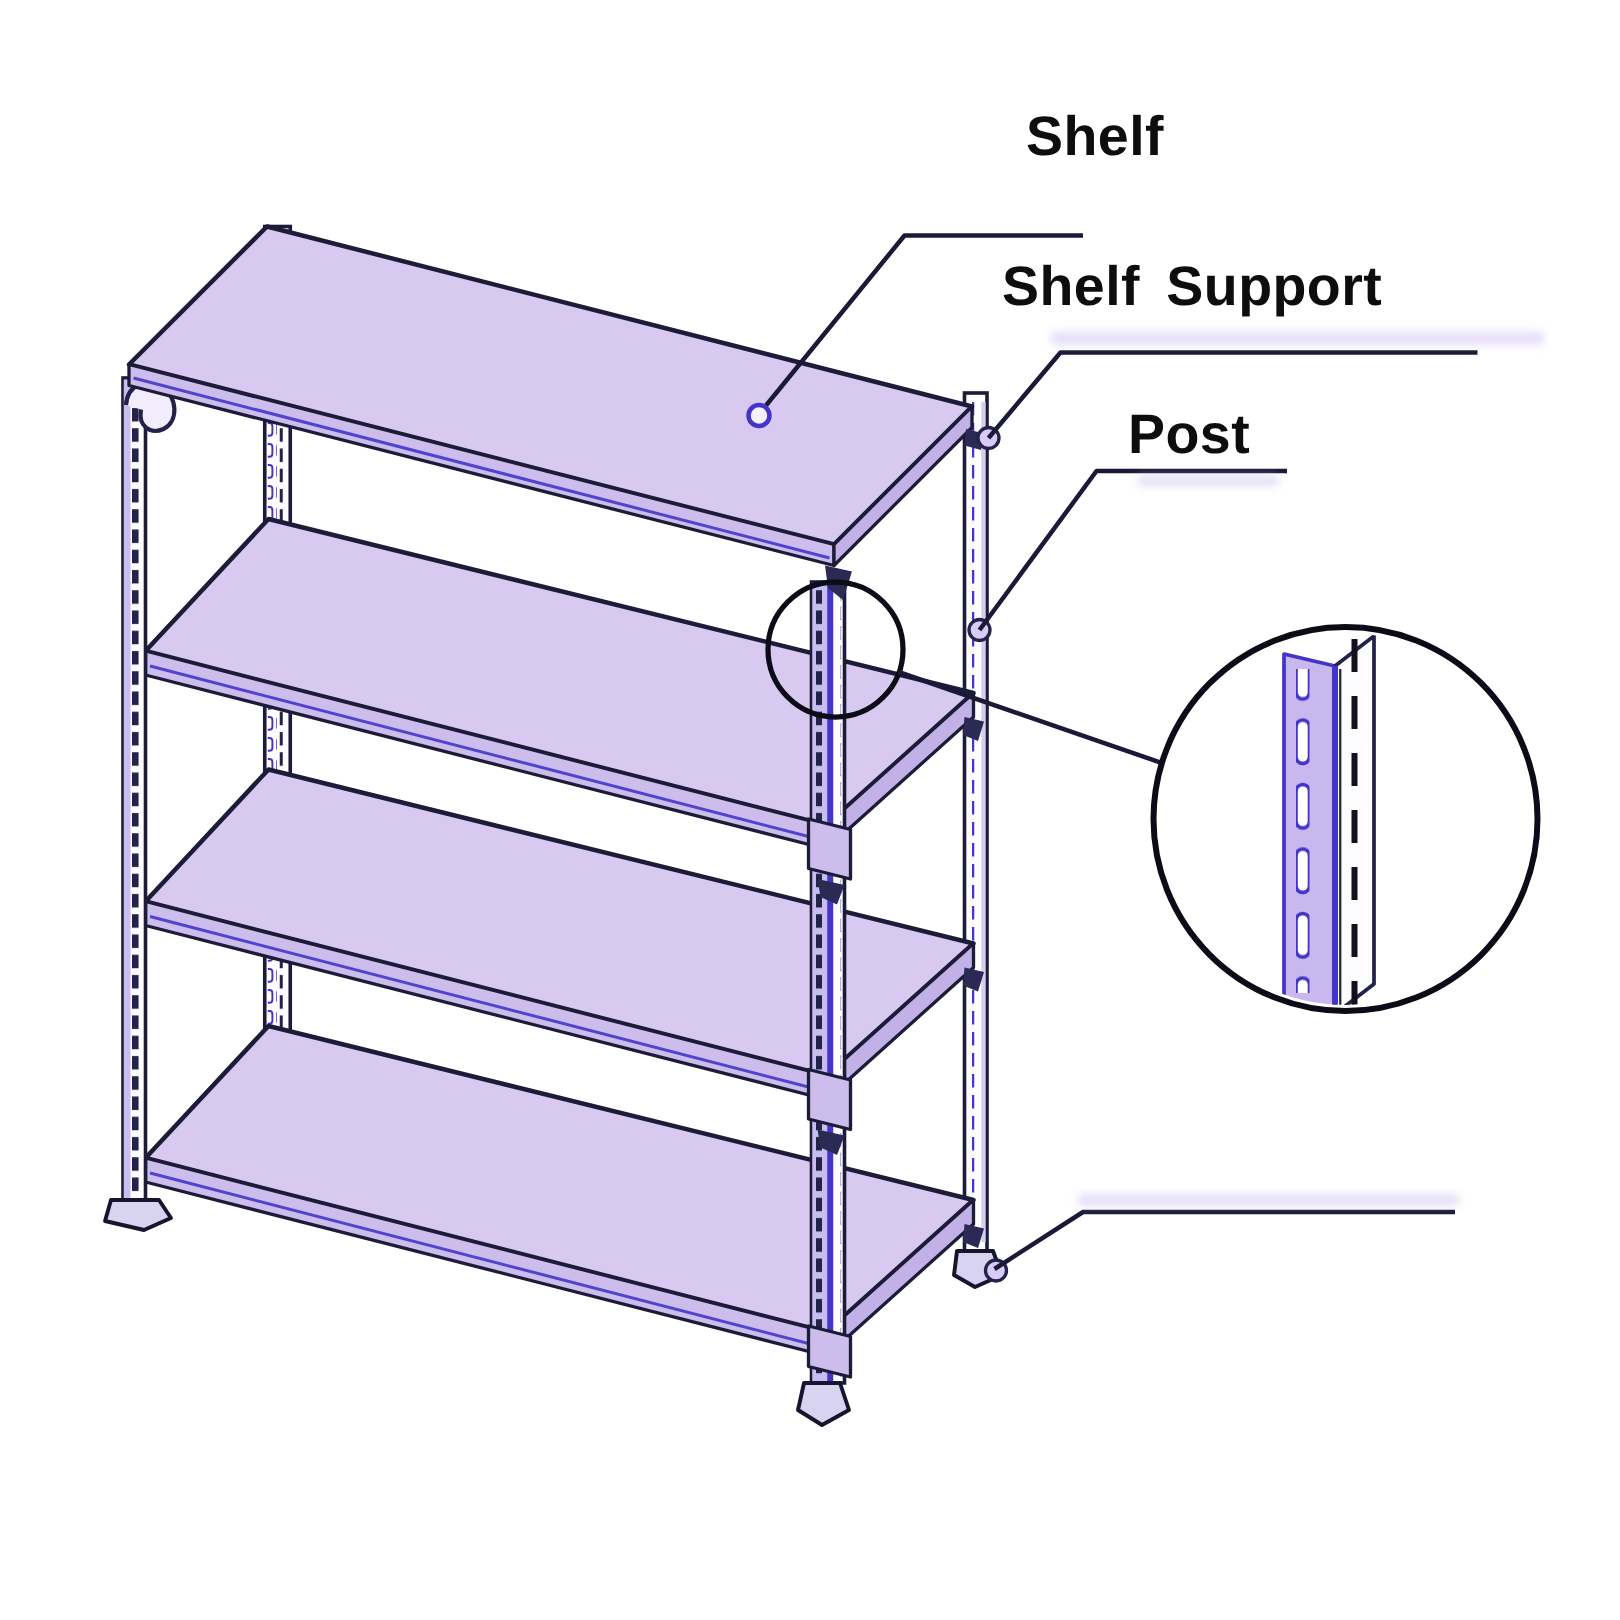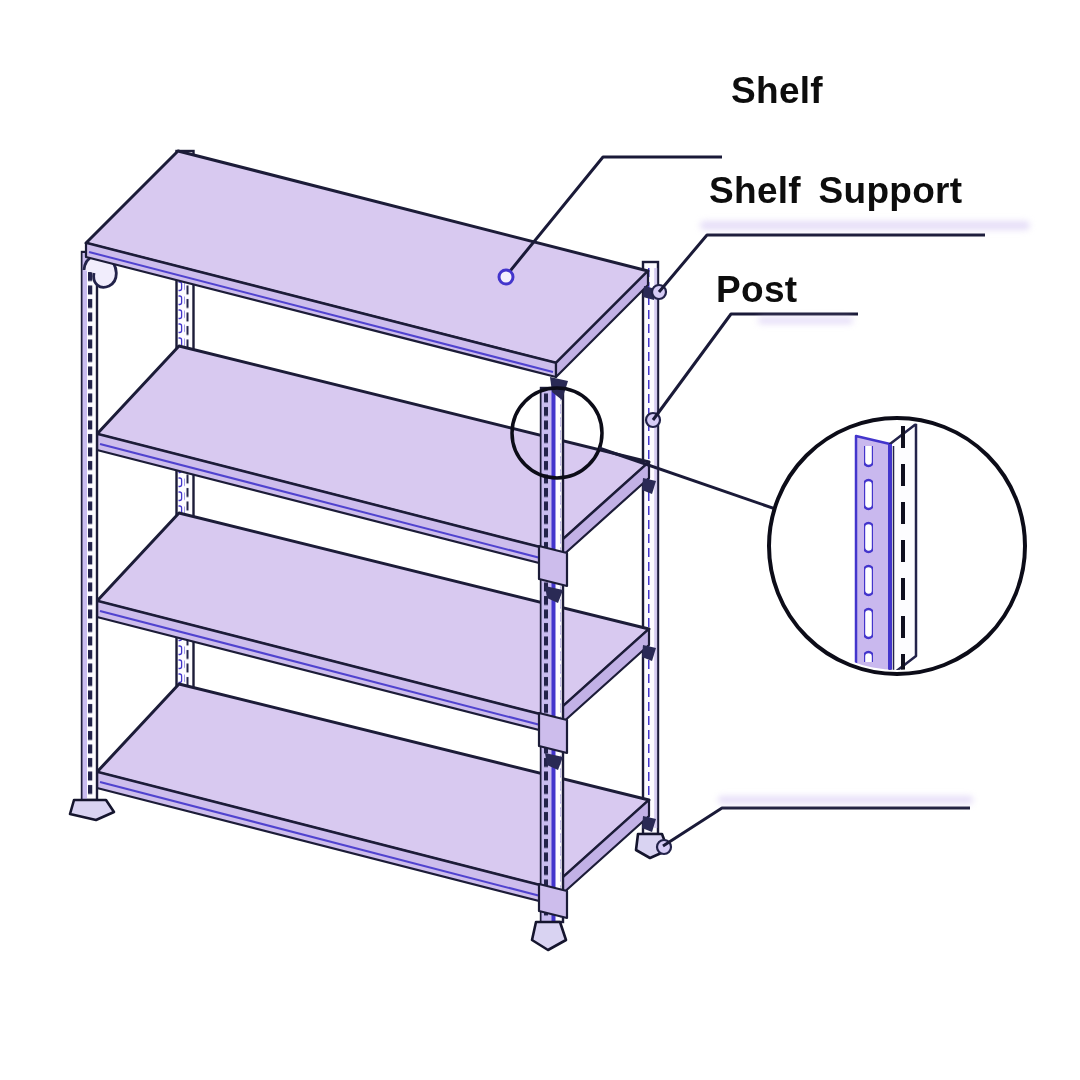--- a/index.html
+++ b/index.html
@@ -157,16 +157,16 @@
         <rect x="864" y="446" width="9" height="216" fill="url(#patDetailSlot)"></rect>
         <rect x="901" y="424" width="5" height="248" fill="url(#patDetailDash)"></rect>
       </g>
     </g>
   </svg>
 
   <div class="smudge" style="left:700px;top:221px;width:330px;height:9px;"></div>
   <div class="smudge" style="left:718px;top:796px;width:255px;height:8px;"></div>
   <div class="smudge" style="left:758px;top:317px;width:95px;height:7px;"></div>
 
-  <div class="label" style="left:731px;top:72px;">Shelf</div>
-  <div class="label label-wide" style="left:709px;top:172px;">Shelf Support</div>
-  <div class="label" style="left:716px;top:271px;text-align:center;">Post</div>
+  <div class="label" style="left:684px;top:72px;">Shelf</div>
+  <div class="label label-wide" style="left:668px;top:172px;">Shelf Support</div>
+  <div class="label" style="left:752px;top:271px;text-align:center;">Post</div>
 </div>
 
 </body></html>

